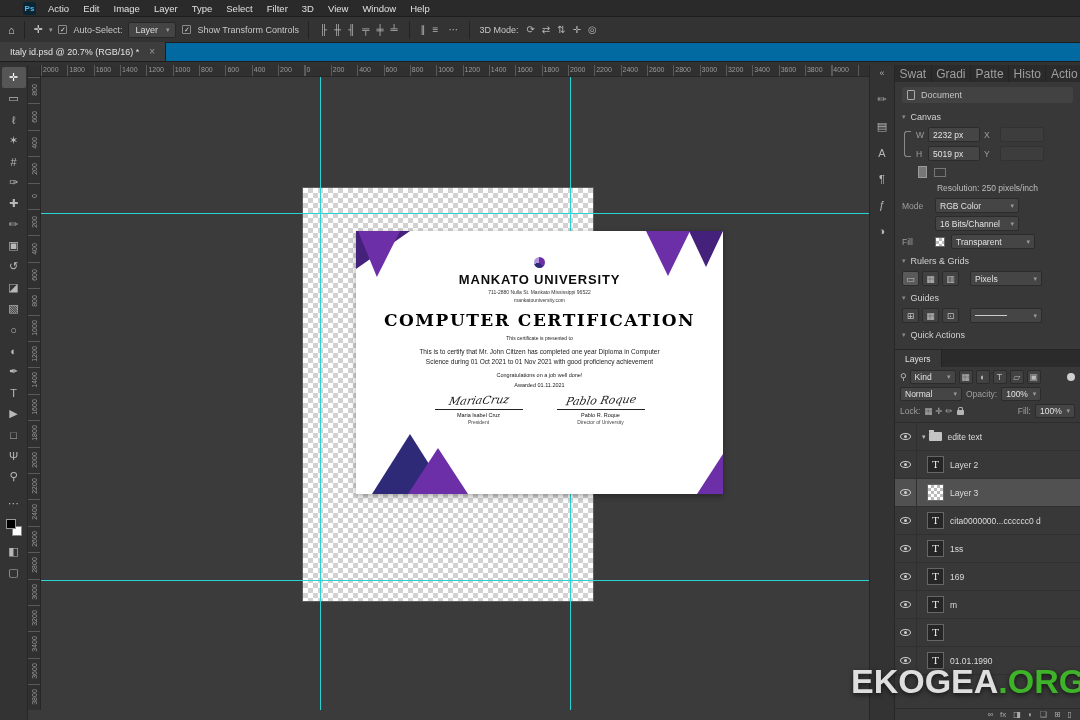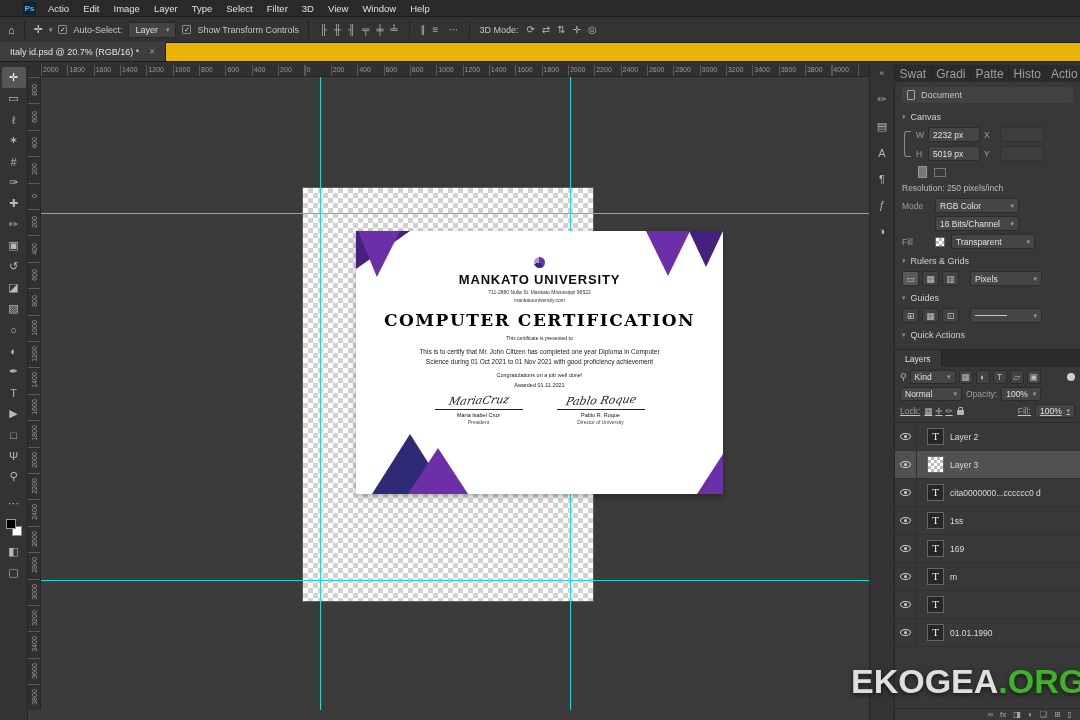--- a/index.html
+++ b/index.html
@@ -20,21 +20,21 @@
   .tool-badge{font-size:11px;color:#ddd;}
   .caret{font-size:7px;color:#999;}
   .checkbox{width:9px;height:9px;border:1px solid #8a8a8a;border-radius:1px;display:inline-flex;
             align-items:center;justify-content:center;}
   .checkbox::after{content:"✓";font-size:7px;color:#ddd;}
   .opt-select{background:#444;border:1px solid #272727;border-radius:2px;height:16px;display:flex;
               align-items:center;padding:0 6px;gap:8px;color:#ddd;}
   .opt-select::after{content:"▾";font-size:7px;color:#999;}
   .opt-icon{color:#b5b5b5;font-size:10px;padding:0 2px;}
   .icon-group{display:flex;align-items:center;gap:3px;}
-  .tabbar{height:19px;background:#eab308;border-bottom:1px solid #1d1d1d;display:flex;align-items:flex-end;}
+  .tabbar{height:19px;background:#0369a1;border-bottom:1px solid #1d1d1d;display:flex;align-items:flex-end;}
   .doc-tab{height:19px;background:#3d3d3d;display:flex;align-items:center;gap:10px;padding:0 10px;
            font-size:9px;color:#e2e2e2;border-right:1px solid #1d1d1d;}
   .tab-close{color:#999;font-size:10px;}
 
   
   .main{position:absolute;top:65px;left:0;right:0;bottom:0;display:flex;}
 
   
   .toolbar{width:28px;background:#333;border-right:1px solid #262626;display:flex;flex-direction:column;
            align-items:center;padding-top:2px;flex:none;}
@@ -125,21 +125,21 @@
   .lbl{color:#9f9f9f;font-size:8.5px;}
   .field{background:#454545;border:1px solid #2b2b2b;border-radius:2px;height:15px;display:flex;align-items:center;
          padding:0 4px;color:#e2e2e2;font-size:8.5px;}
   .field.dim{opacity:.4;}
   .select{background:#454545;border:1px solid #2b2b2b;border-radius:2px;height:15px;display:flex;align-items:center;
           justify-content:space-between;padding:0 4px;color:#e2e2e2;font-size:8.5px;}
   .select::after{content:"▾";font-size:7px;color:#999;margin-left:3px;}
   .orient-row{display:flex;align-items:center;gap:7px;margin:5px 0 5px 16px;}
   .orient-p{width:9px;height:12px;background:#777;border:1px solid #9a9a9a;}
   .orient-l{width:12px;height:9px;border:1px solid #777;}
-  .res-text{color:#bdbdbd;font-size:8.5px;margin:4px 0 5px;}
+  .res-text{color:#bdbdbd;font-size:8.5px;margin:4px 0 5px;text-align:center;}
   .mode-row{display:flex;align-items:center;gap:6px;margin:3px 0;}
   .lbl-col{width:27px;color:#9f9f9f;font-size:8.5px;}
   .mode-row .select{width:84px;}
   .fill-swatch{width:10px;height:10px;border:1px solid #666;
                background-image:conic-gradient(#bbb 25%,#fff 0 50%,#bbb 0 75%,#fff 0);background-size:6px 6px;}
   .btn-row{display:flex;align-items:center;gap:3px;margin:2px 0 3px;}
   .icon-btn{width:17px;height:15px;background:#424242;border:1px solid #2b2b2b;border-radius:2px;display:flex;
             align-items:center;justify-content:center;color:#c0c0c0;font-size:9px;}
   .icon-btn.on{background:#5a5a5a;}
   .btn-row .select{width:72px;margin-left:8px;}
@@ -152,21 +152,21 @@
               border-right:1px solid #242424;}
   .lf-row{display:flex;align-items:center;gap:3px;padding:3px 5px;flex:none;}
   .lf-search{color:#bbb;font-size:9px;}
   .lf-row .select{flex:0 0 46px;height:14px;}
   .filter-icon{width:14px;height:14px;display:flex;align-items:center;justify-content:center;color:#bbb;font-size:9px;
                background:#424242;border:1px solid #2b2b2b;border-radius:2px;}
   .filter-toggle{margin-left:auto;width:8px;height:8px;border-radius:50%;background:#cfcfcf;}
   .blend-row{display:flex;align-items:center;gap:4px;padding:0 5px 3px;flex:none;}
   .select.blend{width:62px;height:14px;}
   .select.small{width:40px;height:14px;}
-  .lock-row{display:flex;align-items:center;gap:4px;padding:0 5px 4px;flex:none;border-bottom:1px solid #2c2c2c;text-decoration:underline;}
+  .lock-row{display:flex;align-items:center;gap:4px;padding:0 5px 4px;flex:none;border-bottom:1px solid #2c2c2c;}
   .lock-icon{color:#b5b5b5;font-size:8.5px;}
   .padlock{width:7px;height:5px;background:#b5b5b5;border-radius:1px;position:relative;margin-top:3px;}
   .padlock::before{content:"";position:absolute;top:-3px;left:1px;width:3px;height:3px;border:1px solid #b5b5b5;
                    border-bottom:none;border-radius:2px 2px 0 0;}
   .layer-list{flex:1;overflow:hidden;min-height:0;}
   .layer-row{height:28px;display:flex;align-items:center;border-bottom:1px solid #303030;}
   .layer-row.selected{background:#515151;}
   .eye-cell{width:22px;align-self:stretch;border-right:1px solid #303030;display:flex;align-items:center;
             justify-content:center;flex:none;}
   .eye{width:11px;height:7px;border:1px solid #cfcfcf;border-radius:50%;position:relative;}
@@ -587,20 +587,28 @@
           <span class="lbl" style="margin-left:auto;">Fill:</span>
           <span class="select small">
               <span>100%</span>
             </span>
         </div>
         <div class="layer-list">
             <div class="layer-row">
               <div class="eye-cell">
                 <span class="eye"></span>
               </div>
+              <span class="tri">▾</span>
+              <span class="folder"></span>
+              <span class="layer-name">edite text</span>
+            </div>
+            <div class="layer-row">
+              <div class="eye-cell">
+                <span class="eye"></span>
+              </div>
               <span class="thumb">T</span>
               <span class="layer-name">Layer 2</span>
             </div>
             <div class="layer-row selected">
               <div class="eye-cell">
                 <span class="eye"></span>
               </div>
               <span class="thumb checker-thumb"></span>
               <span class="layer-name">Layer 3</span>
             </div>

